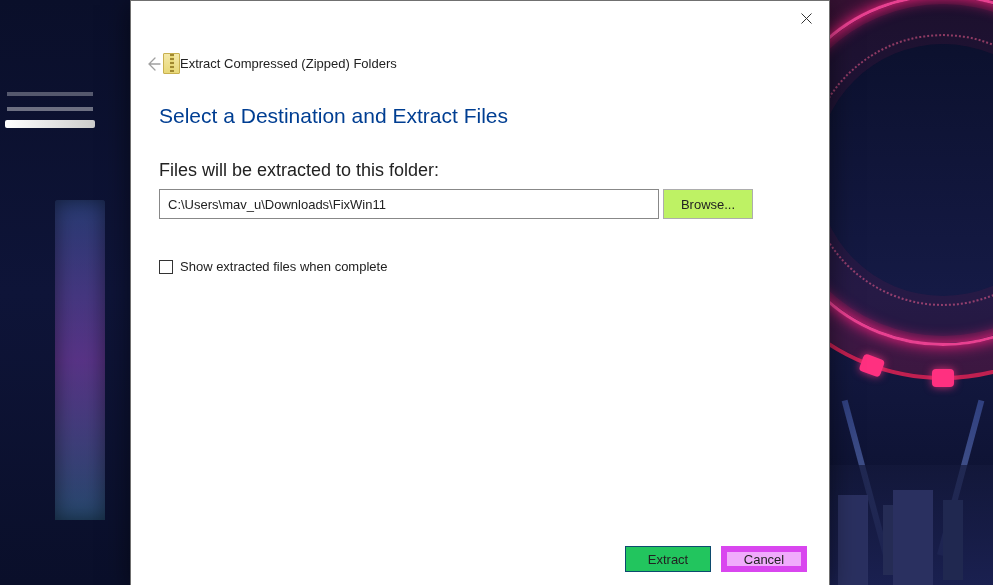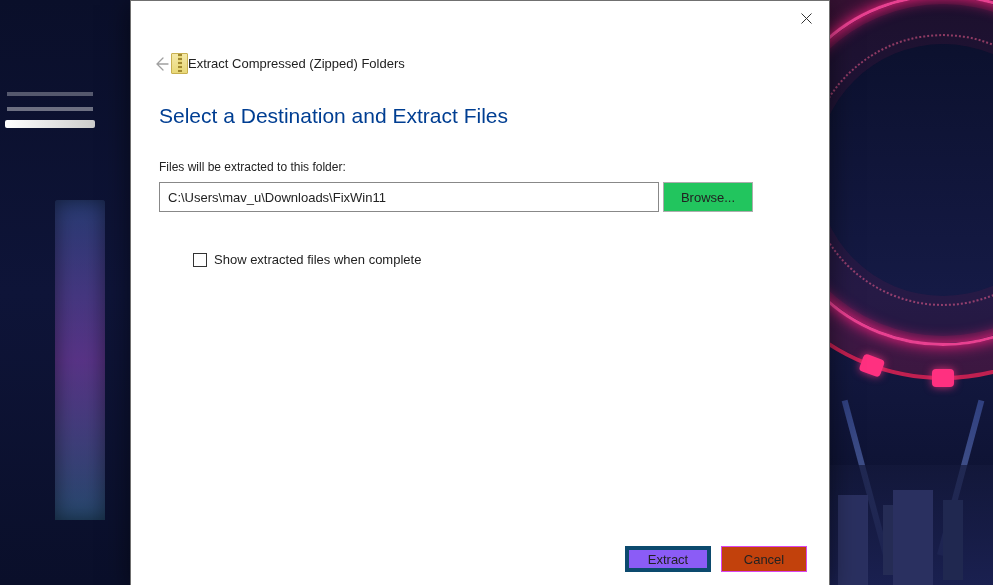--- a/index.html
+++ b/index.html
@@ -157,21 +157,21 @@
       display: flex;
       align-items: center;
       justify-content: center;
       margin-top: -10px;
       color: #333;
     }
     .close-btn svg { width: 11px; height: 11px; }
     .header-row {
       display: flex;
       align-items: center;
-      padding: 8px 16px 18px 20px;
+      padding: 8px 16px 18px 12px;
     }
     .back-arrow {
       width: 20px;
       height: 20px;
       display: flex;
       align-items: center;
       justify-content: center;
       color: #a0a0a0;
     }
     .back-arrow svg { width: 16px; height: 16px; }
@@ -201,21 +201,21 @@
       padding: 0 28px;
     }
     .main-heading {
       font-size: 21px;
       color: #003e92;
       font-weight: 400;
       margin-bottom: 32px;
       margin-top: 12px;
     }
     .field-label {
-      font-size: 12px;
+      font-size: 18px;
       color: #222;
       margin-bottom: 8px;
     }
     .input-row {
       display: flex;
       gap: 4px;
       margin-bottom: 40px;
     }
     .path-input {
       flex: 0 0 500px;
@@ -223,32 +223,31 @@
       border: 1px solid #888;
       padding: 0 8px;
       font-size: 13px;
       color: #222;
       outline: none;
       font-family: inherit;
     }
     .browse-btn {
       width: 90px;
       height: 30px;
-      background: #22c55e;
+      background: #bef264;
       border: 1px solid #adadad;
       font-size: 13px;
       color: #222;
       cursor: pointer;
       font-family: inherit;
     }
     .checkbox-row {
       display: flex;
       align-items: center;
       gap: 7px;
-      margin-left: 34px;
     }
     .checkbox {
       width: 14px;
       height: 14px;
       border: 1px solid #333;
       background: #fff;
     }
     .checkbox-label {
       font-size: 13px;
       color: #222;
@@ -257,30 +256,30 @@
       height: 52px;
       display: flex;
       align-items: center;
       justify-content: flex-end;
       gap: 10px;
       padding: 0 22px;
     }
     .footer-btn {
       width: 86px;
       height: 26px;
-      background: #c2410c;
-      border: 1px solid #d946ef;
+      background: #f0abfc;
+      border: 6px solid #d946ef;
       font-size: 13px;
       color: #222;
       cursor: pointer;
       font-family: inherit;
     }
     .footer-btn.primary {
-      border: 4px solid #0c4a6e;
-      background: #8b5cf6;
+      border: 1px solid #0c4a6e;
+      background: #22c55e;
       margin-left: 24px;
     }
   </style>
 </head>
 <body>
 
 <div class="bg-left"></div>
 <div class="bg-right">
   <div class="ferris"></div>
   <div class="ferris-pods">

